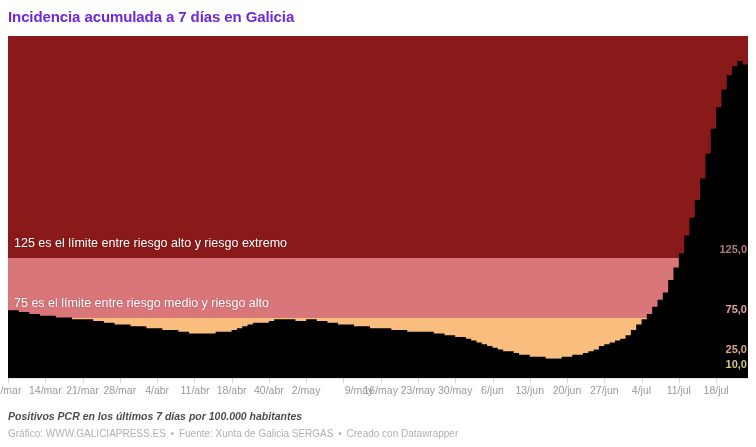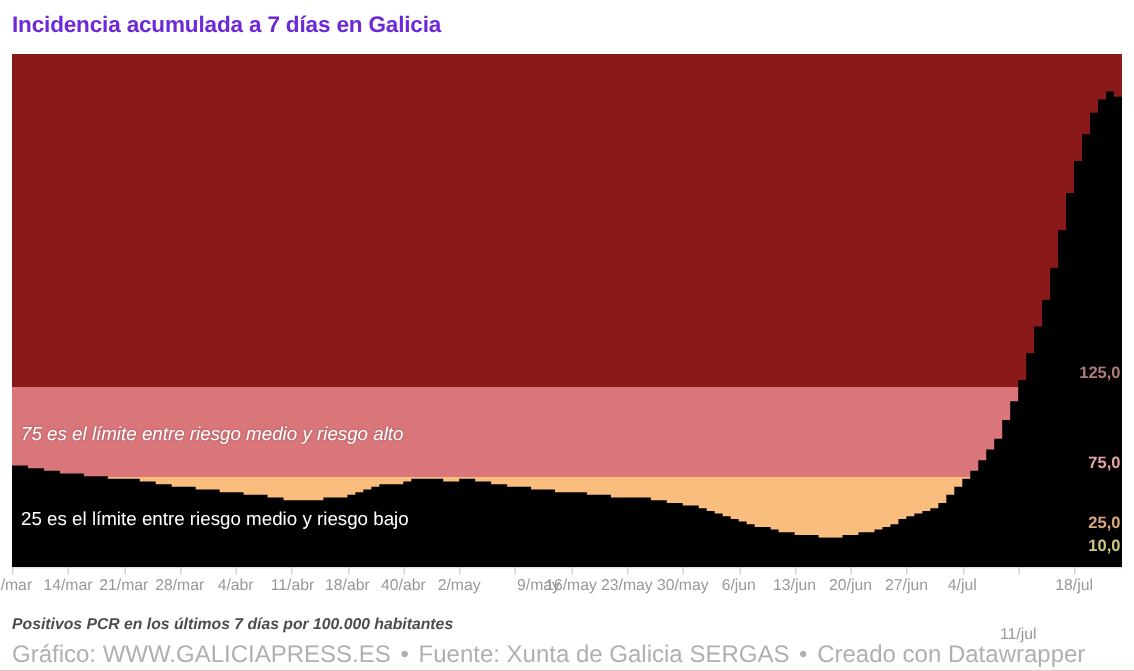--- a/index.html
+++ b/index.html
@@ -64,21 +64,21 @@
   .annotation {
     position: absolute;
     left: 6px;
     color: #ffffff;
     font-size: 12.5px;
     line-height: 15px;
     white-space: nowrap;
     text-shadow: 0 0 2px rgba(0,0,0,0.28);
   }
   #annot-125 { top: 200px; }
-  #annot-75  { top: 246px; font-style: italic; }
+  #annot-75  { top: 260px; }
   #annot-25  { top: 303px; }
   #annot-10  { top: 318px; }
 
   
   .right-label {
     position: absolute;
     right: 1px;
     font-size: 11px;
     font-weight: bold;
     white-space: nowrap;
@@ -129,21 +129,21 @@
     font-size: 10.5px;
     font-weight: bold;
     font-style: italic;
     color: #4d4d4d;
     white-space: nowrap;
   }
   #source-line {
     position: absolute;
     left: 8px;
     top: 428px;
-    font-size: 16px;
+    font-size: 10px;
     color: #b0b0b0;
     white-space: nowrap;
   }
   .sep { padding: 0 2px; }
 </style>
 </head>
 <body>
 
 <div id="chart-title">Incidencia acumulada a 7 días en Galicia</div>
 
@@ -152,22 +152,22 @@
   <div class="band" id="band-extremo"></div>
   <div class="band" id="band-alto"></div>
   <div class="band" id="band-medio"></div>
   <div class="band" id="band-bajo"></div>
   <div class="band" id="band-normal"></div>
 
   <svg id="area-series" viewBox="0 0 740 342" preserveAspectRatio="none">
     <path id="series-path" fill="#000000" stroke="none" d="M0,342 L0.00,274.31 L5.32,274.31 L5.32,274.31 L10.65,274.31 L10.65,276.09 L15.97,276.09 L15.97,276.09 L21.29,276.09 L21.29,277.88 L26.62,277.88 L26.62,277.88 L31.94,277.88 L31.94,279.66 L37.27,279.66 L37.27,279.66 L42.59,279.66 L42.59,279.66 L47.91,279.66 L47.91,281.44 L53.24,281.44 L53.24,281.44 L58.56,281.44 L58.56,281.44 L63.88,281.44 L63.88,283.22 L69.21,283.22 L69.21,283.22 L74.53,283.22 L74.53,283.22 L79.86,283.22 L79.86,283.22 L85.18,283.22 L85.18,285.00 L90.50,285.00 L90.50,285.00 L95.83,285.00 L95.83,286.78 L101.15,286.78 L101.15,286.78 L106.47,286.78 L106.47,288.56 L111.80,288.56 L111.80,288.56 L117.12,288.56 L117.12,288.56 L122.45,288.56 L122.45,290.34 L127.77,290.34 L127.77,290.34 L133.09,290.34 L133.09,290.34 L138.42,290.34 L138.42,292.13 L143.74,292.13 L143.74,292.13 L149.06,292.13 L149.06,292.13 L154.39,292.13 L154.39,293.91 L159.71,293.91 L159.71,293.91 L165.04,293.91 L165.04,293.91 L170.36,293.91 L170.36,295.69 L175.68,295.69 L175.68,295.69 L181.01,295.69 L181.01,297.47 L186.33,297.47 L186.33,297.47 L191.65,297.47 L191.65,297.47 L196.98,297.47 L196.98,297.47 L202.30,297.47 L202.30,297.47 L207.63,297.47 L207.63,295.69 L212.95,295.69 L212.95,295.69 L218.27,295.69 L218.27,295.69 L223.60,295.69 L223.60,293.91 L228.92,293.91 L228.92,292.13 L234.24,292.13 L234.24,290.34 L239.57,290.34 L239.57,288.56 L244.89,288.56 L244.89,286.78 L250.22,286.78 L250.22,286.78 L255.54,286.78 L255.54,286.78 L260.86,286.78 L260.86,285.00 L266.19,285.00 L266.19,283.22 L271.51,283.22 L271.51,283.22 L276.83,283.22 L276.83,283.22 L282.16,283.22 L282.16,283.22 L287.48,283.22 L287.48,285.00 L292.81,285.00 L292.81,285.00 L298.13,285.00 L298.13,283.22 L303.45,283.22 L303.45,283.22 L308.78,283.22 L308.78,285.00 L314.10,285.00 L314.10,285.00 L319.42,285.00 L319.42,286.78 L324.75,286.78 L324.75,286.78 L330.07,286.78 L330.07,288.56 L335.40,288.56 L335.40,288.56 L340.72,288.56 L340.72,288.56 L346.04,288.56 L346.04,290.34 L351.37,290.34 L351.37,290.34 L356.69,290.34 L356.69,290.34 L362.01,290.34 L362.01,292.13 L367.34,292.13 L367.34,292.13 L372.66,292.13 L372.66,292.13 L377.99,292.13 L377.99,292.13 L383.31,292.13 L383.31,293.91 L388.63,293.91 L388.63,293.91 L393.96,293.91 L393.96,293.91 L399.28,293.91 L399.28,295.69 L404.60,295.69 L404.60,295.69 L409.93,295.69 L409.93,295.69 L415.25,295.69 L415.25,295.69 L420.58,295.69 L420.58,295.69 L425.90,295.69 L425.90,297.47 L431.22,297.47 L431.22,297.47 L436.55,297.47 L436.55,299.25 L441.87,299.25 L441.87,299.25 L447.19,299.25 L447.19,301.03 L452.52,301.03 L452.52,301.03 L457.84,301.03 L457.84,302.81 L463.17,302.81 L463.17,304.59 L468.49,304.59 L468.49,306.38 L473.81,306.38 L473.81,308.16 L479.14,308.16 L479.14,309.94 L484.46,309.94 L484.46,311.72 L489.78,311.72 L489.78,313.50 L495.11,313.50 L495.11,315.28 L500.43,315.28 L500.43,315.28 L505.76,315.28 L505.76,317.06 L511.08,317.06 L511.08,318.84 L516.40,318.84 L516.40,318.84 L521.73,318.84 L521.73,320.63 L527.05,320.63 L527.05,320.63 L532.37,320.63 L532.37,320.63 L537.70,320.63 L537.70,322.41 L543.02,322.41 L543.02,322.41 L548.35,322.41 L548.35,322.41 L553.67,322.41 L553.67,320.63 L558.99,320.63 L558.99,320.63 L564.32,320.63 L564.32,318.84 L569.64,318.84 L569.64,318.84 L574.96,318.84 L574.96,317.06 L580.29,317.06 L580.29,315.28 L585.61,315.28 L585.61,313.50 L590.94,313.50 L590.94,309.94 L596.26,309.94 L596.26,308.16 L601.58,308.16 L601.58,306.38 L606.91,306.38 L606.91,304.59 L612.23,304.59 L612.23,302.81 L617.55,302.81 L617.55,299.25 L622.88,299.25 L622.88,293.91 L628.20,293.91 L628.20,288.56 L633.53,288.56 L633.53,283.22 L638.85,283.22 L638.85,277.88 L644.17,277.88 L644.17,270.75 L649.50,270.75 L649.50,263.63 L654.82,263.63 L654.82,256.50 L660.14,256.50 L660.14,244.03 L665.47,244.03 L665.47,231.56 L670.79,231.56 L670.79,217.31 L676.12,217.31 L676.12,199.50 L681.44,199.50 L681.44,181.69 L686.76,181.69 L686.76,163.88 L692.09,163.88 L692.09,142.50 L697.41,142.50 L697.41,117.56 L702.73,117.56 L702.73,92.63 L708.06,92.63 L708.06,71.25 L713.38,71.25 L713.38,53.44 L718.71,53.44 L718.71,39.19 L724.03,39.19 L724.03,30.28 L729.35,30.28 L729.35,24.94 L734.68,24.94 L734.68,28.50 L740.00,28.50 L740.00,42.75 L740.00,42.75 L740,342 Z"></path>
   </svg>
 
+  <div class="annotation" id="annot-125">125 es el límite entre riesgo alto y riesgo extremo</div>
   <div class="annotation" id="annot-75">75 es el límite entre riesgo medio y riesgo alto</div>
-  <div class="annotation" id="annot-25">25 es el límite entre riesgo medio y riesgo bajo</div>
 
   <div class="right-label" id="rlabel-125">125,0</div>
   <div class="right-label" id="rlabel-75">75,0</div>
   <div class="right-label" id="rlabel-25">25,0</div>
   <div class="right-label" id="rlabel-10">10,0</div>
 </div>
 
 <div id="axis-baseline"></div>
 
 <div id="x-axis">
@@ -201,21 +201,21 @@
     <div class="tick-label" style="left: 484.5px;">6/jun</div>
     <div class="tick-mark" style="left: 521.7px;"></div>
     <div class="tick-label" style="left: 521.7px;">13/jun</div>
     <div class="tick-mark" style="left: 559px;"></div>
     <div class="tick-label" style="left: 559px;">20/jun</div>
     <div class="tick-mark" style="left: 596.3px;"></div>
     <div class="tick-label" style="left: 596.3px;">27/jun</div>
     <div class="tick-mark" style="left: 633.5px;"></div>
     <div class="tick-label" style="left: 633.5px;">4/jul</div>
     <div class="tick-mark" style="left: 670.8px;"></div>
-    <div class="tick-label" style="left: 670.8px; margin-top: 33px;">11/jul</div>
+    <div class="tick-label" style="left: 670.8px;">11/jul</div>
     <div class="tick-mark" style="left: 708.1px;"></div>
     <div class="tick-label" style="left: 708.1px;">18/jul</div>
   </div>
 
 <div id="footnote">Positivos PCR en los últimos 7 días por 100.000 habitantes</div>
 
 <div id="source-line">
   <span>Gráfico:</span>
   <span>WWW.GALICIAPRESS.ES</span>
   <span class="sep">•</span>

